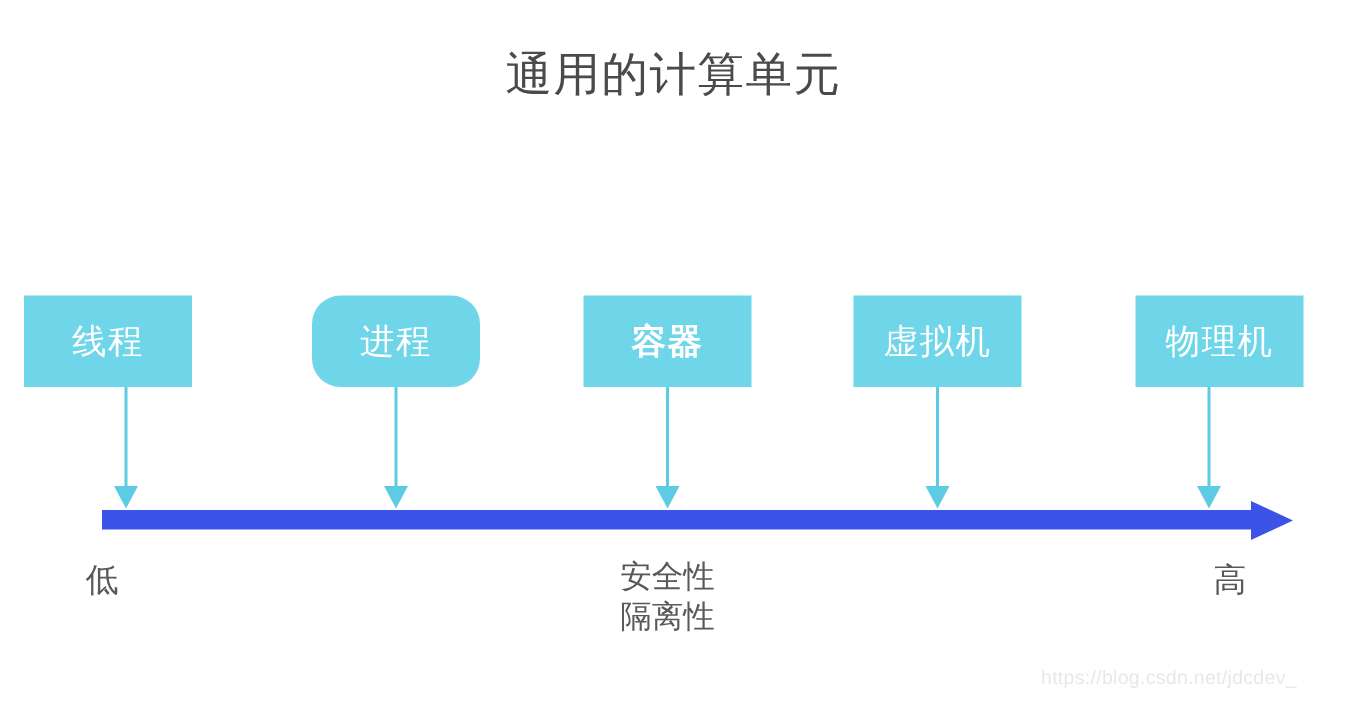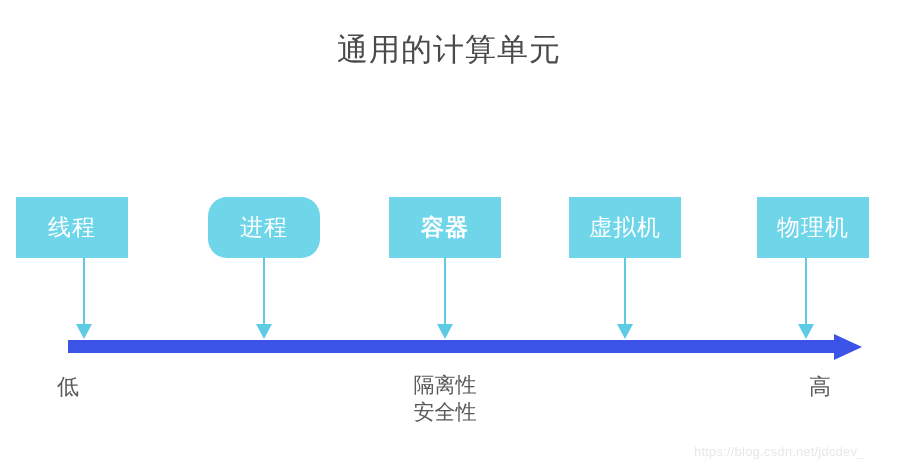--- a/index.html
+++ b/index.html
@@ -194,19 +194,19 @@
 
   <div class="axis">
     <div class="bar"></div>
     <div class="tip"></div>
   </div>
 
   <div class="axis-label low">低</div>
   <div class="axis-label high">高</div>
 
   <div class="attributes">
+    <div class="attr-line">安全性</div>
     <div class="attr-line">隔离性</div>
-    <div class="attr-line">安全性</div>
   </div>
 
   <div class="watermark">https://blog.csdn.net/jdcdev_</div>
 
 </div>
 
 </body></html>

